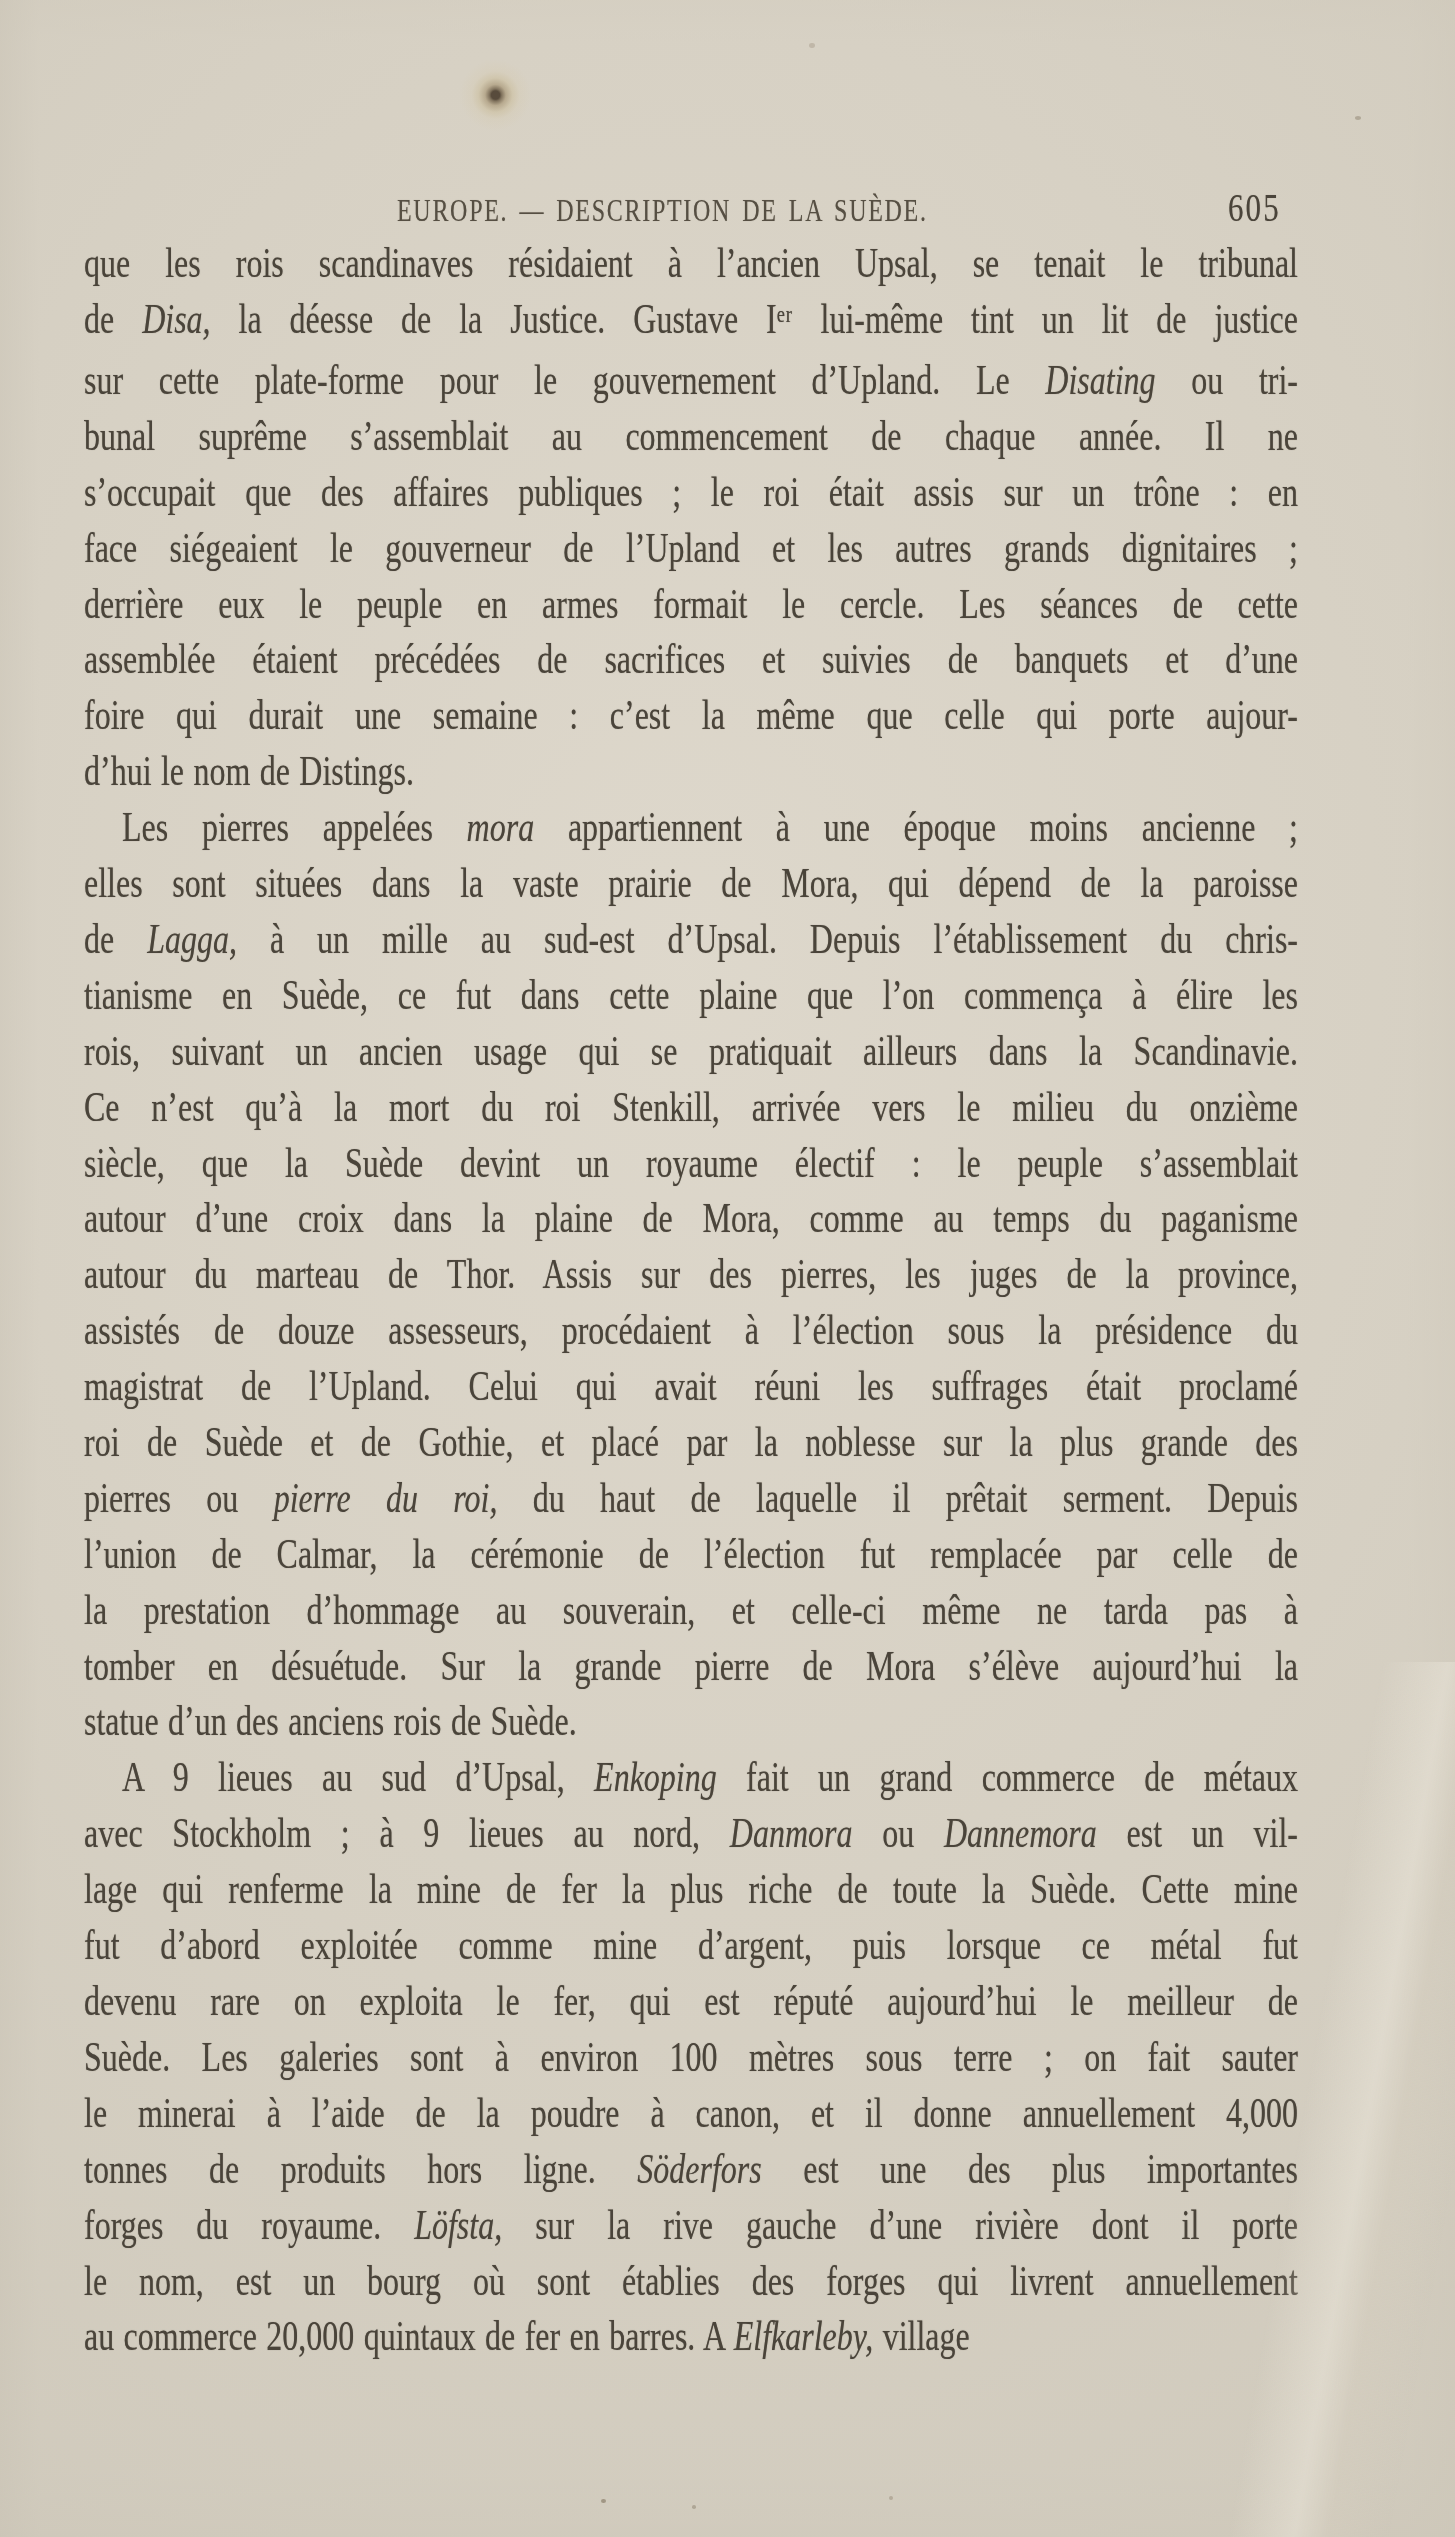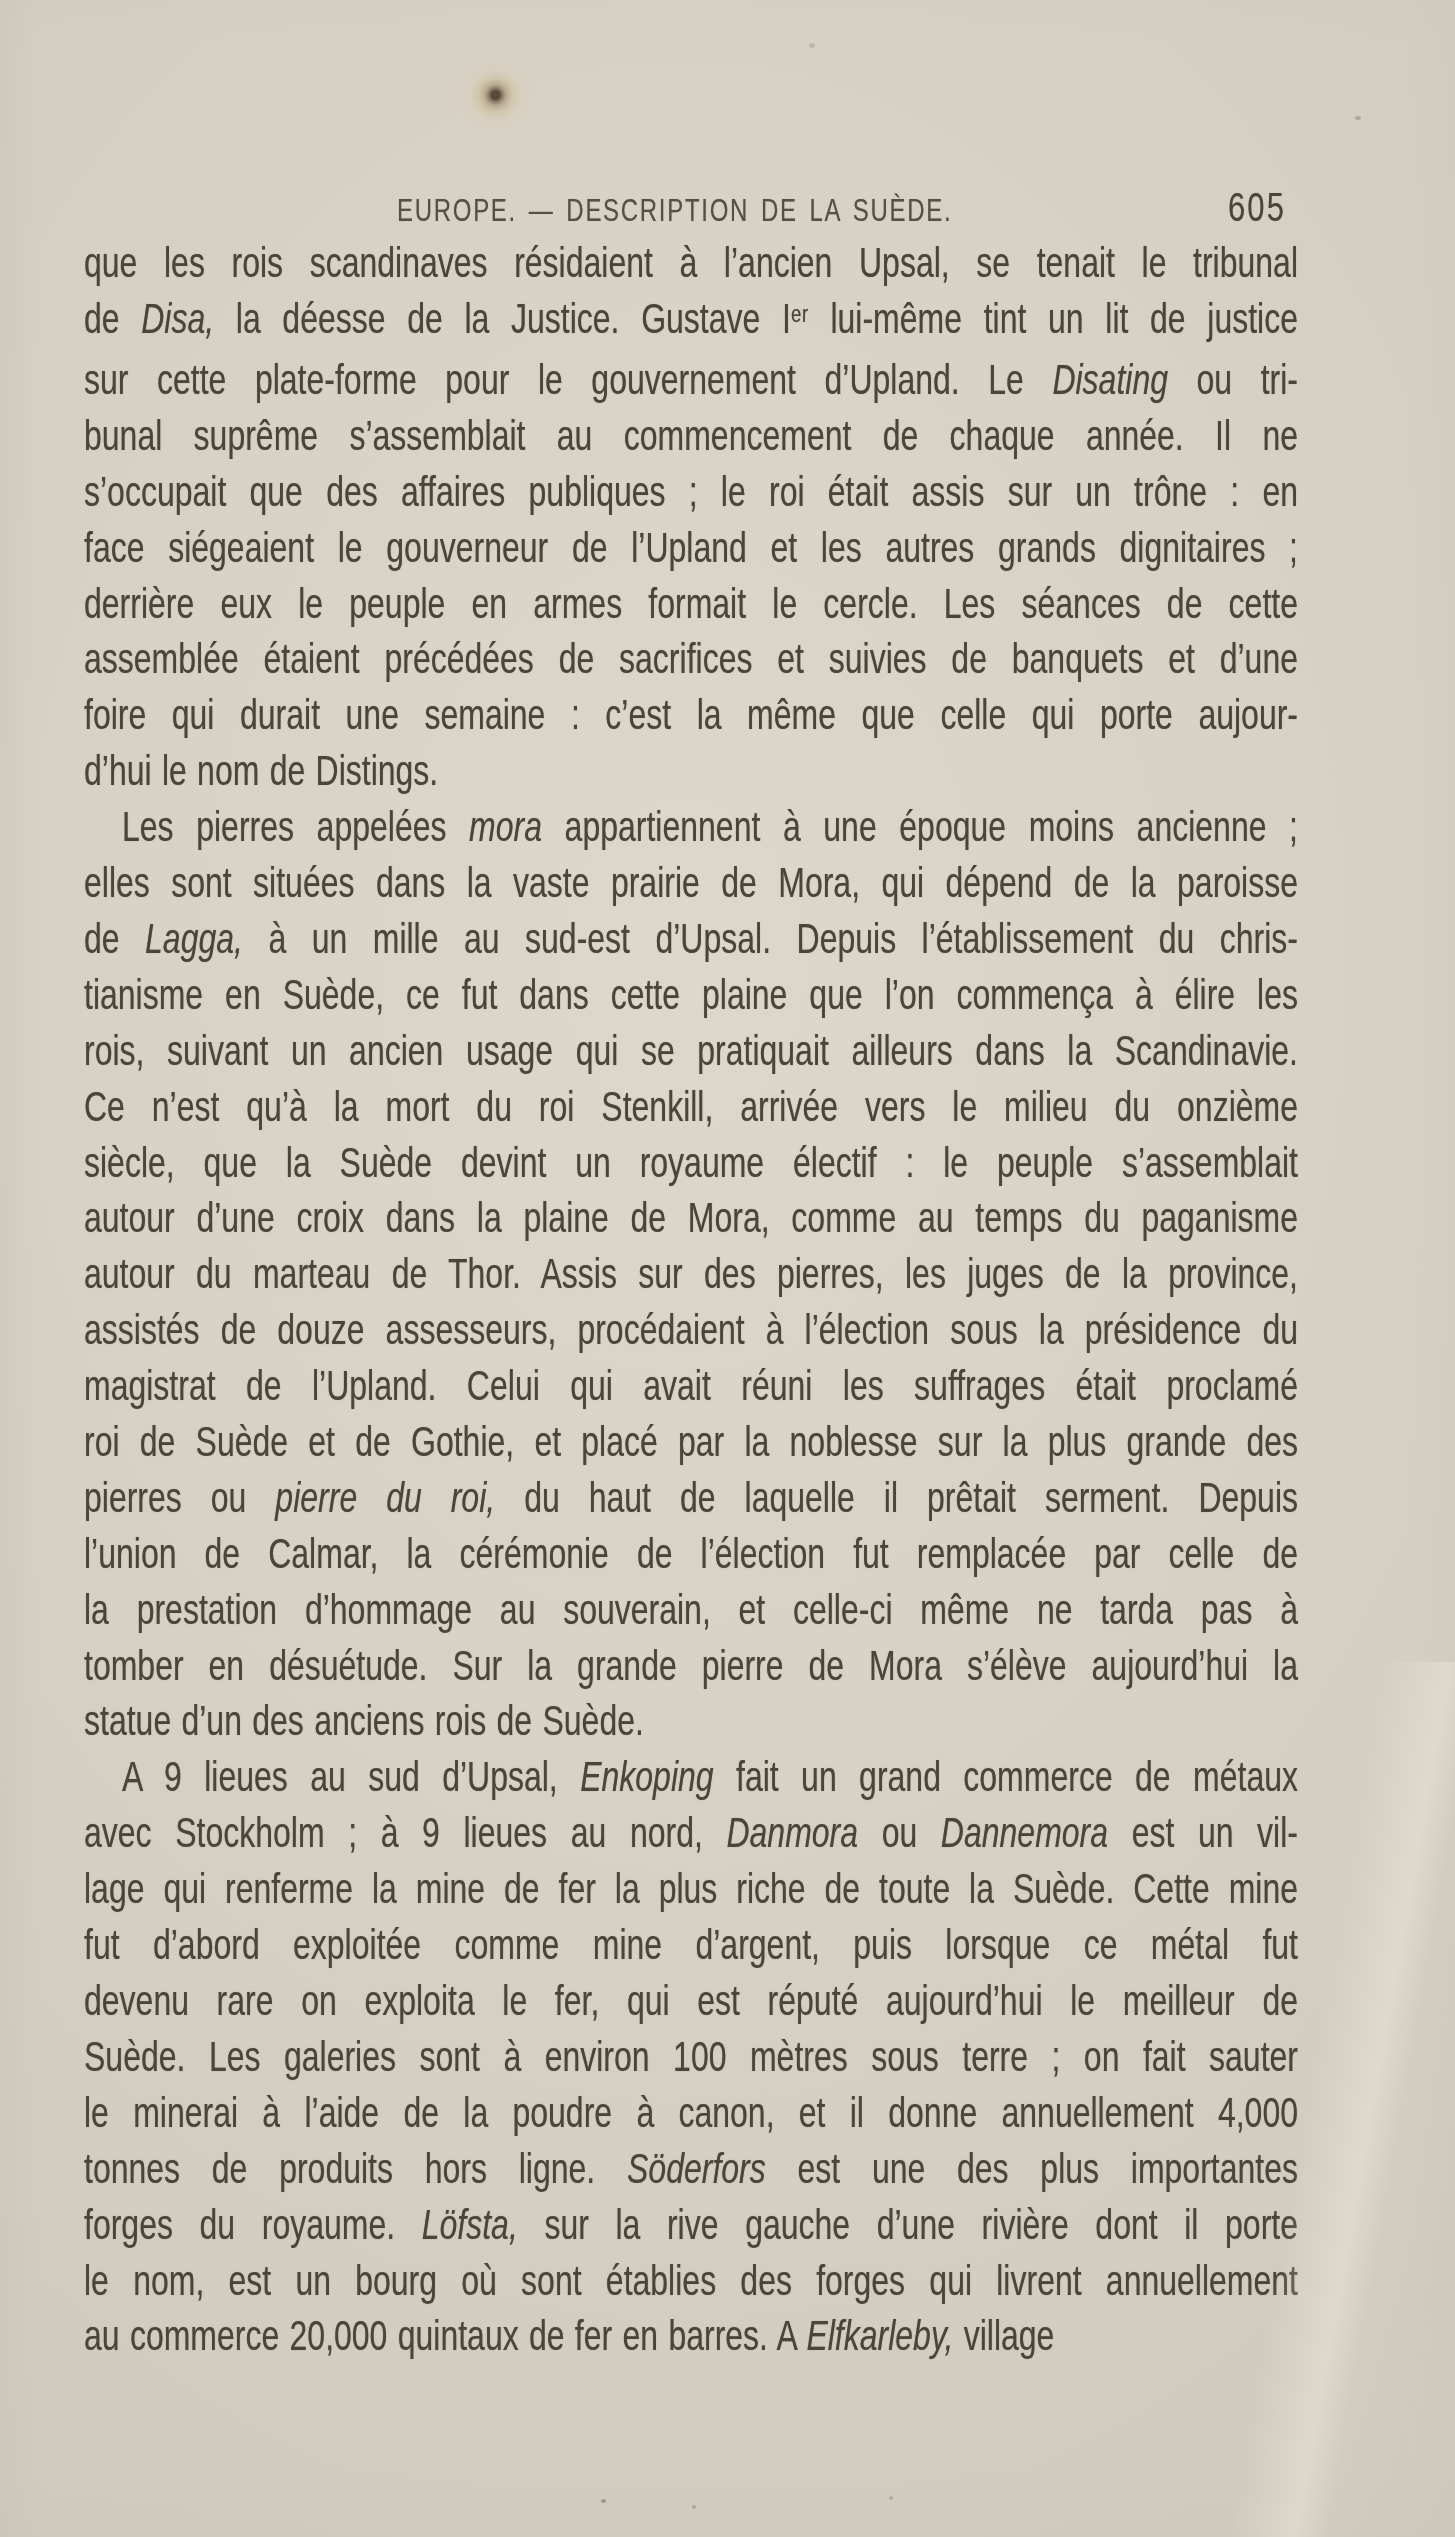--- a/index.html
+++ b/index.html
@@ -7,21 +7,21 @@
     position:relative;
     width:1456px;height:2538px;
     overflow:hidden;
     background-color:var(--paper,#d6d0c3);
     background-image:
       radial-gradient(92% 72% at 47% 38%, rgba(223,217,205,.85) 0%, rgba(215,209,196,.55) 55%, rgba(206,200,186,.75) 100%),
       linear-gradient(90deg, rgba(186,179,164,.45) 0px, rgba(186,179,164,0) 39px),
       linear-gradient(270deg, rgba(197,190,175,.35) 0px, rgba(197,190,175,0) 49px),
       linear-gradient(0deg, rgba(197,190,175,.30) 0px, rgba(197,190,175,0) 67px),
       linear-gradient(180deg, rgba(200,193,178,.25) 0px, rgba(200,193,178,0) 42px);
-    font-family:Liberation Sans, sans-serif;
+    font-family:Liberation Serif, serif;
     color:var(--ink,#4a443a);
   }
   
   .content{
     position:absolute;left:0;top:0;width:1456px;
     transform:scaleY(1.3);transform-origin:0 0;
   }
   .running-head{position:absolute;left:0;top:0;width:1456px;height:42px;}
   .head-title{
     position:absolute;left:397px;top:150px;

